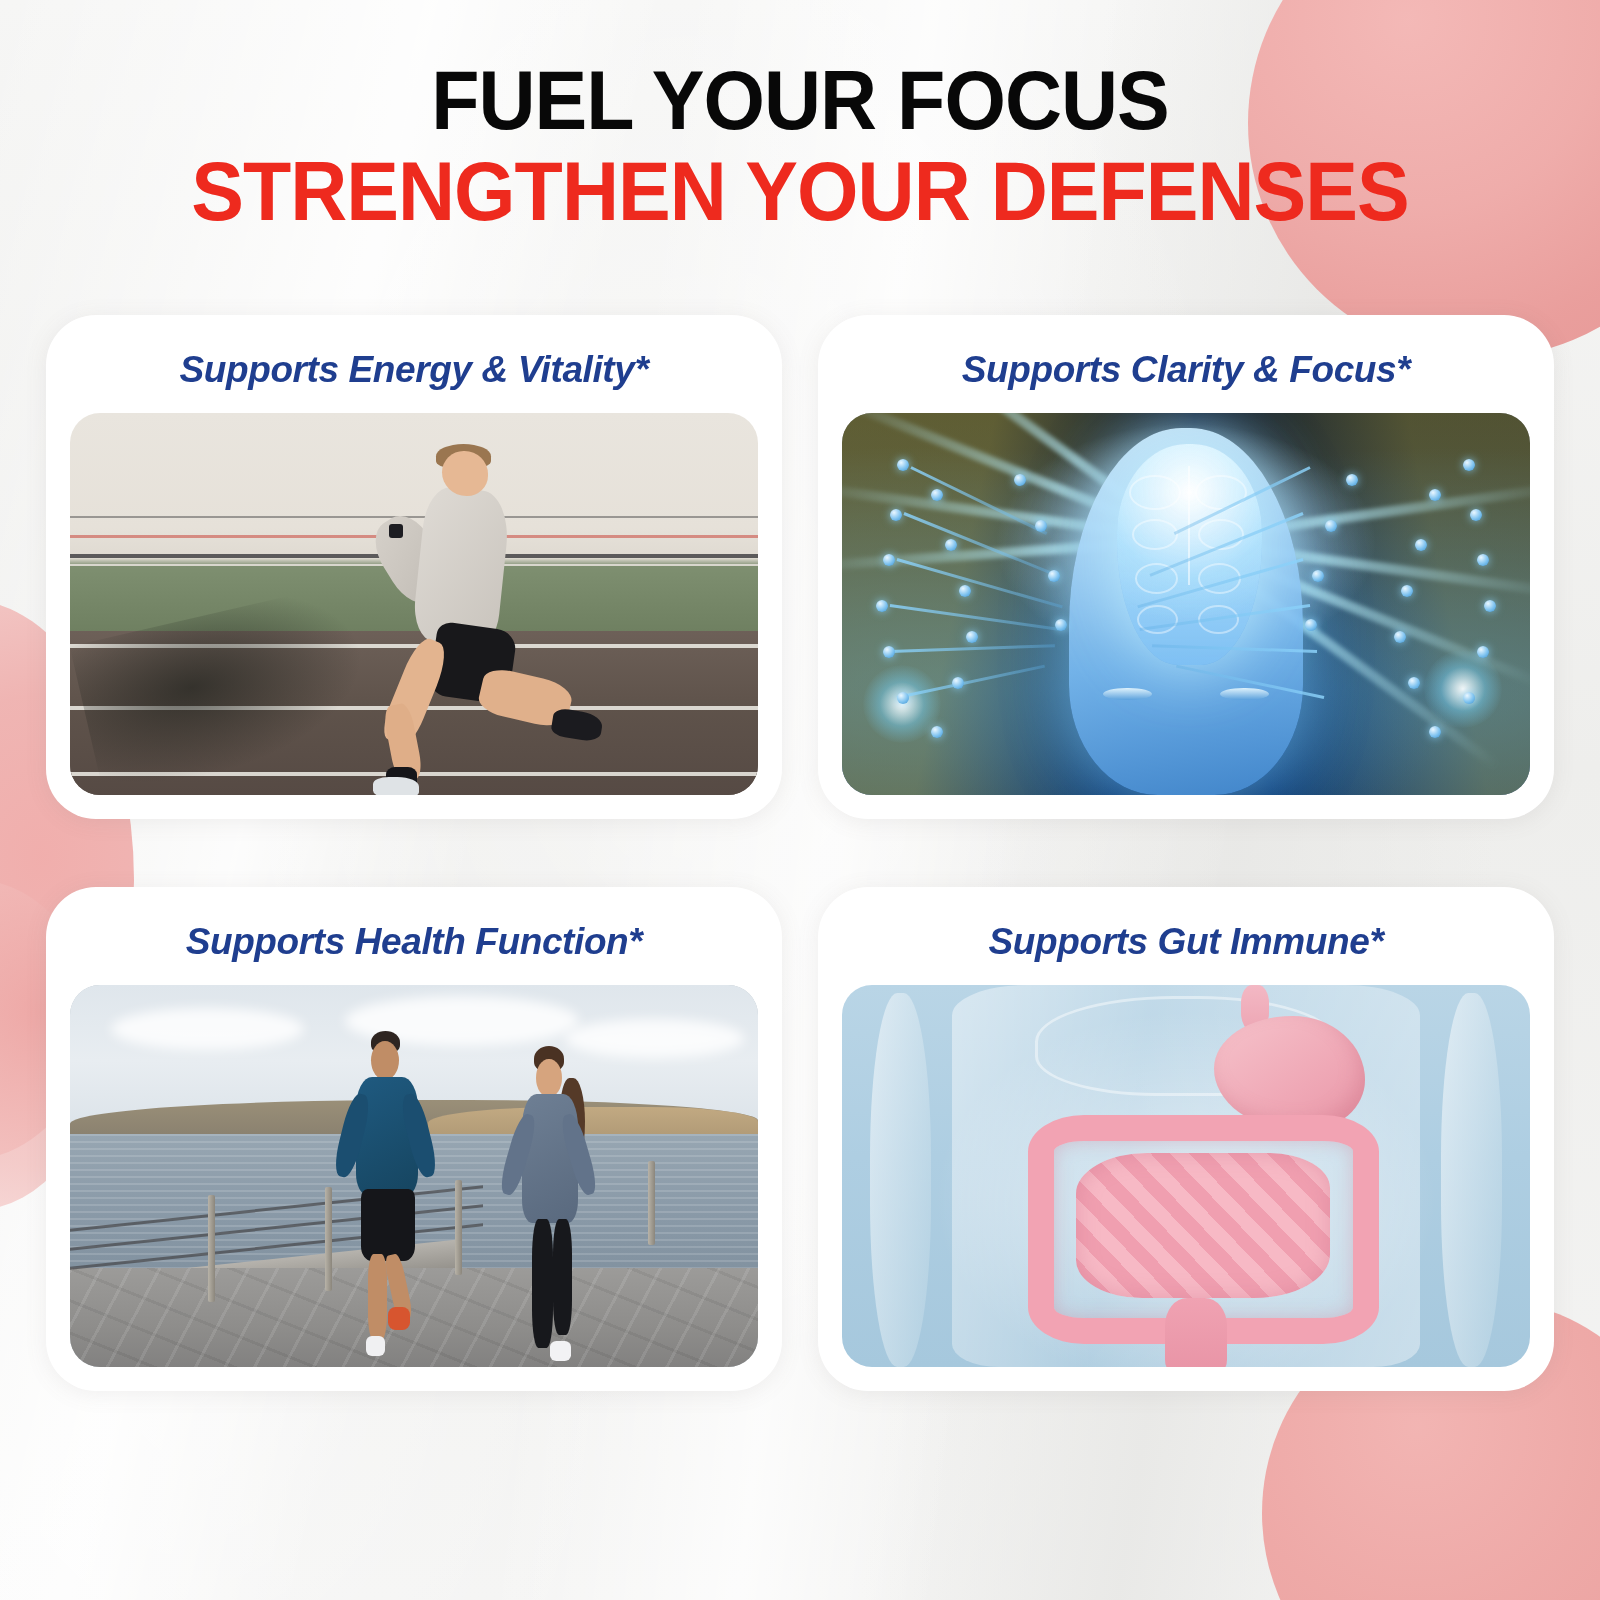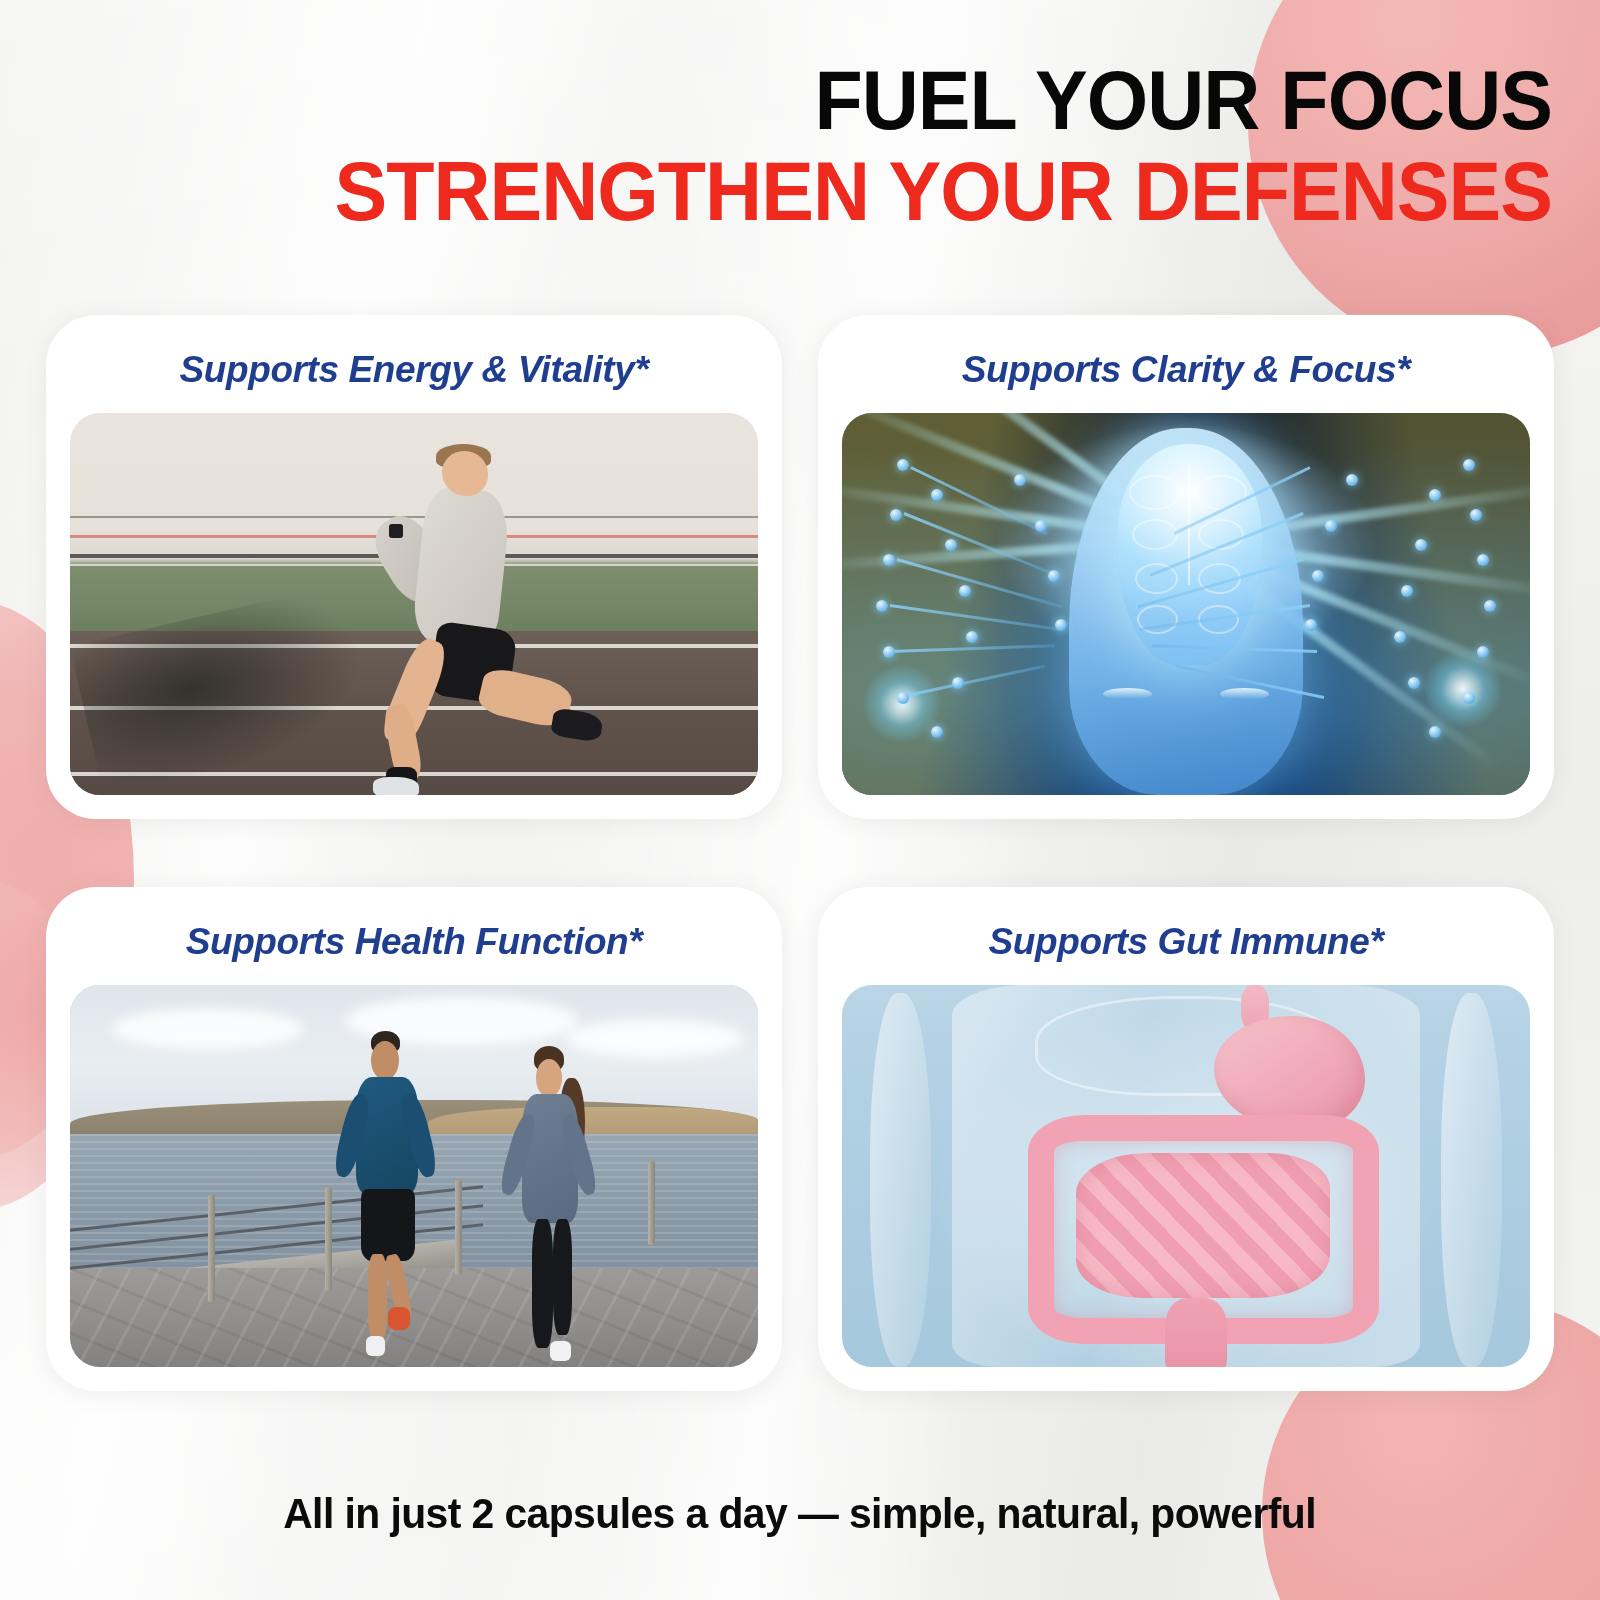--- a/index.html
+++ b/index.html
@@ -58,21 +58,21 @@
   .blob-br{
     width:430px; height:430px;
     right:-92px; bottom:-128px;
     background:radial-gradient(circle at 36% 30%, #f2b2b0 0%, #eea6a4 46%, #e99c9a 100%);
     opacity:.96;
   }
 
   
   .headline{
     position:absolute; left:0; right:0; top:58px;
-    text-align:right; z-index:6;
+    text-align:center; z-index:6;
   }
   .headline .line1{
     display:block;
     font-size:84px;
     font-weight:800;
     letter-spacing:-1px;
     color:#080808;
     line-height:1.02;
     transform:scaleX(.94);
   }
@@ -597,17 +597,14 @@
           <div class="stomach"></div>
           <div class="colon"></div>
           <div class="sintest"></div>
           <div class="rectum"></div>
         </div>
       </div>
     </div>
 
   </div>
 
-  <div class="footer">
-    <span>All in just 2 capsules a day — simple, natural, powerful</span>
-  </div>
 
 </div>
 
 </body></html>

